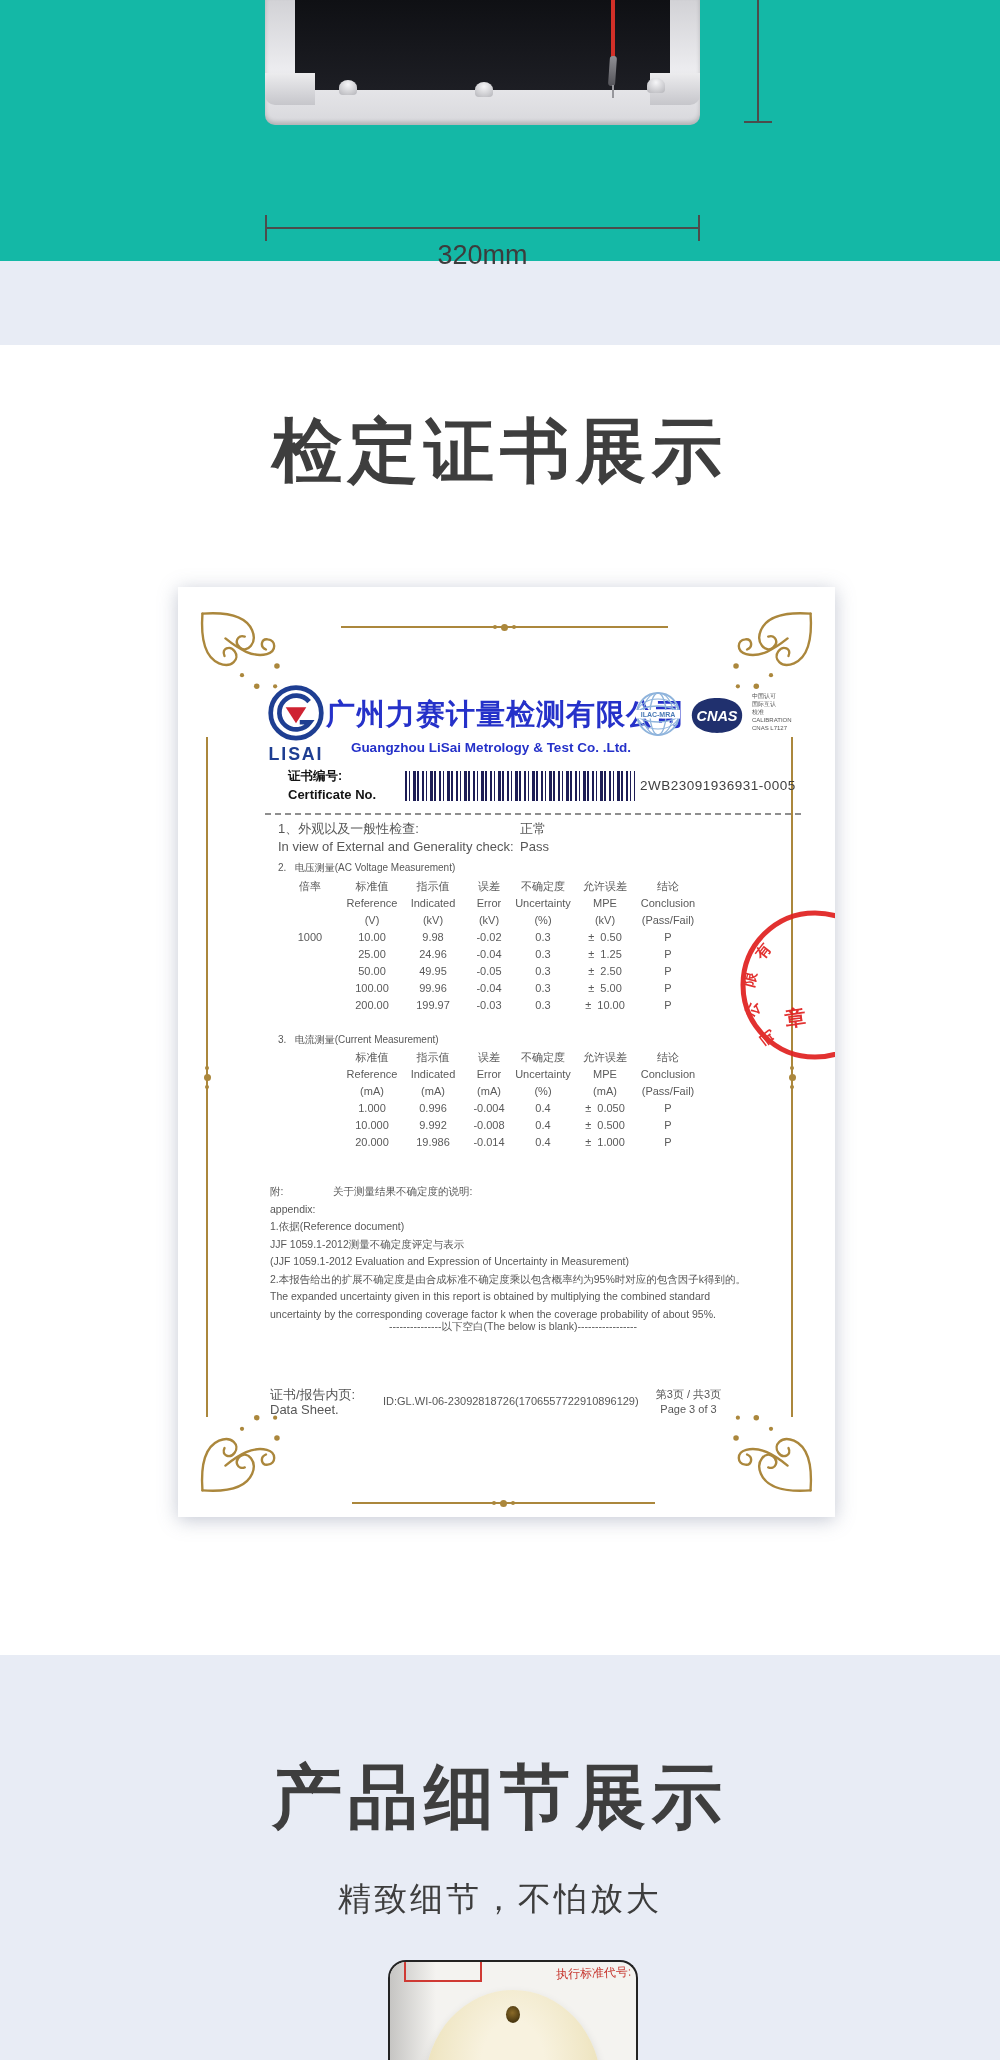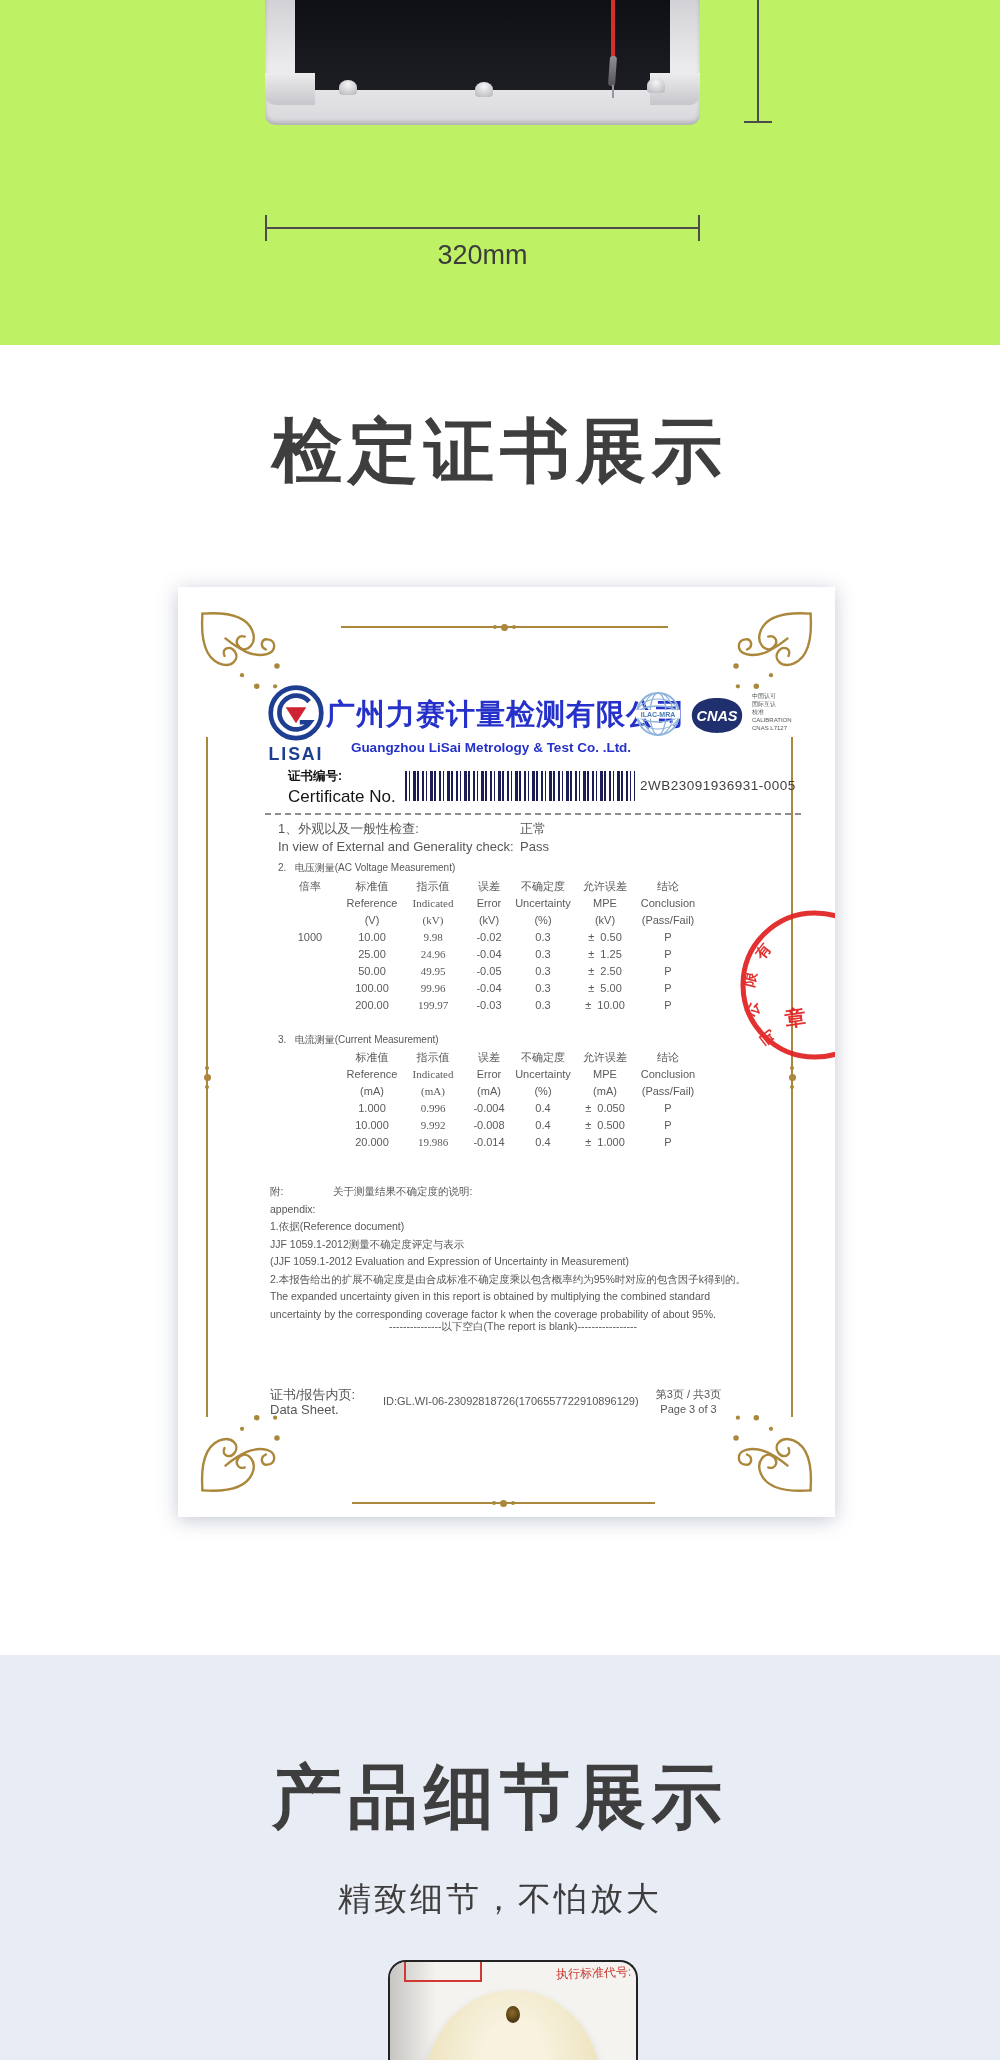--- a/index.html
+++ b/index.html
@@ -1,20 +1,20 @@
 <!DOCTYPE html>
 <html><head>
 <meta charset="utf-8">
 <style>
   html,body{margin:0;padding:0;background:#e8ecf5;}
   *{box-sizing:border-box;}
   body{font-family:"Liberation Sans","DejaVu Sans",sans-serif;}
   .page{position:relative;width:1000px;height:2060px;margin:0 auto;overflow:hidden;background:#e8ecf5;}
   section{position:absolute;left:0;width:1000px;}
-  .sec-top{top:0;height:345px;background:#bef264;}
+  .sec-top{top:0;height:261px;background:#14b8a6;}
   .sec-cert{top:345px;height:1310px;background:#ffffff;padding-left:32px;}
   .sec-detail{top:1655px;height:405px;background:#e8ecf5;}
 
   
   .case-photo{position:absolute;left:265px;top:0;width:435px;height:125px;}
   .case-frame{position:absolute;inset:0;background:linear-gradient(180deg,#d2d2d6,#ececef 55%,#d8d8dc);border-radius:0 0 10px 10px;box-shadow:inset 0 -3px 4px rgba(0,0,0,.18);}
   .case-foam{position:absolute;left:30px;right:30px;top:0;height:90px;background:linear-gradient(180deg,#0f1014,#1d1e24);}
   .cap{position:absolute;bottom:20px;width:50px;height:32px;background:linear-gradient(180deg,#ececee,#c6c6cb);}
   .cap.l{left:0;border-radius:0 0 0 10px;}
   .cap.r{right:0;border-radius:0 0 10px 0;}
@@ -59,35 +59,35 @@
   .logo{position:absolute;left:72px;top:94px;}
   .company{position:absolute;left:148px;top:108px;width:330px;text-align:center;color:#2531c9;}
   .company .cn{font-size:29px;font-weight:700;letter-spacing:1px;white-space:nowrap;}
   .company .en{font-size:13.5px;font-weight:700;margin-top:5px;white-space:nowrap;}
   .badge-ilac{position:absolute;left:456px;top:103px;}
   .badge-cnas{position:absolute;left:508px;top:107px;}
   .acc-lines{position:absolute;left:574px;top:105px;font-size:6px;line-height:8px;color:#555;}
 
   .certno-label{position:absolute;left:110px;top:181px;color:#141414;}
   .certno-label .cn{font-size:12.5px;font-weight:700;}
-  .certno-label .en{font-size:17px;font-weight:400;margin-top:2px;}
+  .certno-label .en{font-size:13px;font-weight:700;margin-top:2px;}
   .barcode{position:absolute;left:227px;top:184px;width:230px;height:30px;background:repeating-linear-gradient(90deg,#1d1d55 0 2px,#fff 2px 4px,#1d1d55 4px 5px,#fff 5px 8px,#1d1d55 8px 11px,#fff 11px 12px,#1d1d55 12px 14px,#fff 14px 17px);}
   .certno-value{position:absolute;left:462px;top:191px;font-size:13.5px;letter-spacing:.5px;color:#404040;}
   .dashline{position:absolute;left:87px;top:226px;width:536px;border-top:2px dashed #8e8e8e;}
 
   .chk{position:absolute;left:100px;top:233px;font-size:13px;line-height:18px;color:#575757;}
   .chk .lbl{display:inline-block;width:242px;}
 
   .ttitle{position:absolute;left:100px;font-size:10px;color:#575757;white-space:pre;}
   .ttitle.v{top:274px;} .ttitle.i{top:446px;}
   .ctable{position:absolute;left:100px;width:430px;font-size:11px;color:#5a5a5a;}
   .ctable.v{top:291px;} .ctable.i{top:462px;}
   .trow{display:flex;line-height:17px;}
   .tcell{text-align:center;white-space:pre;}
-  .tcell.c0{width:64px;} .tcell.c1{width:60px;} .tcell.c2{width:62px;font-family:Liberation Serif, serif;}
+  .tcell.c0{width:64px;} .tcell.c1{width:60px;} .tcell.c2{width:62px;}
   .tcell.c3{width:50px;} .tcell.c4{width:58px;} .tcell.c5{width:66px;} .tcell.c6{width:60px;}
 
   .app-grid{position:absolute;left:92px;top:596px;display:grid;grid-template-columns:63px auto;font-size:10.5px;line-height:17.5px;color:#575757;white-space:nowrap;}
   .app-grid .line{line-height:17.5px;}
   .blank-note{position:absolute;left:100px;top:733px;width:470px;text-align:center;font-size:10.5px;color:#575757;}
 
   .f-left{position:absolute;left:92px;top:800px;font-size:13px;line-height:15px;color:#575757;}
   .f-id{position:absolute;left:205px;top:808px;font-size:11px;color:#575757;}
   .f-right{position:absolute;left:452px;top:800px;width:117px;text-align:center;font-size:11px;line-height:15px;color:#575757;}
 
@@ -376,21 +376,21 @@
         <span></span>
         <div>
             <div class="line">1.依据(Reference document)</div>
             <div class="line">JJF 1059.1-2012测量不确定度评定与表示</div>
             <div class="line">(JJF 1059.1-2012 Evaluation and Expression of Uncertainty in Measurement)</div>
             <div class="line">2.本报告给出的扩展不确定度是由合成标准不确定度乘以包含概率约为95%时对应的包含因子k得到的。</div>
             <div class="line">The expanded uncertainty given in this report is obtained by multiplying the combined standard</div>
             <div class="line">uncertainty by the corresponding coverage factor k when the coverage probability of about 95%.</div>
           </div>
       </div>
-      <div class="blank-note">---------------以下空白(The report is blank)-----------------</div>
+      <div class="blank-note">---------------以下空白(The below is blank)-----------------</div>
 
       <div class="f-left">
         <div>证书/报告内页:</div>
         <div>Data Sheet.</div>
       </div>
       <div class="f-id">ID:GL.WI-06-23092818726(1706557722910896129)</div>
       <div class="f-right">
         <div>第3页 / 共3页</div>
         <div>Page 3 of 3</div>
       </div>

